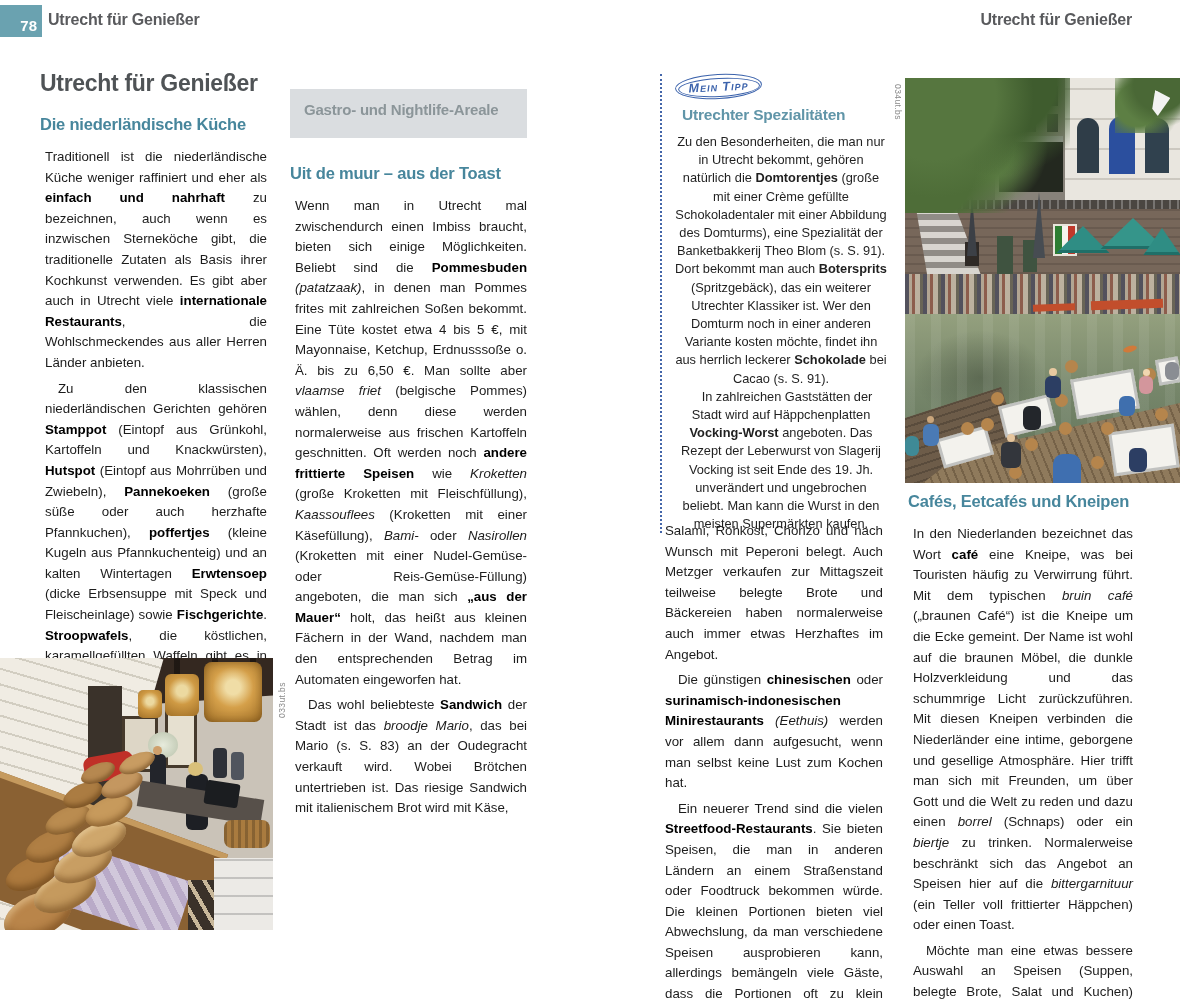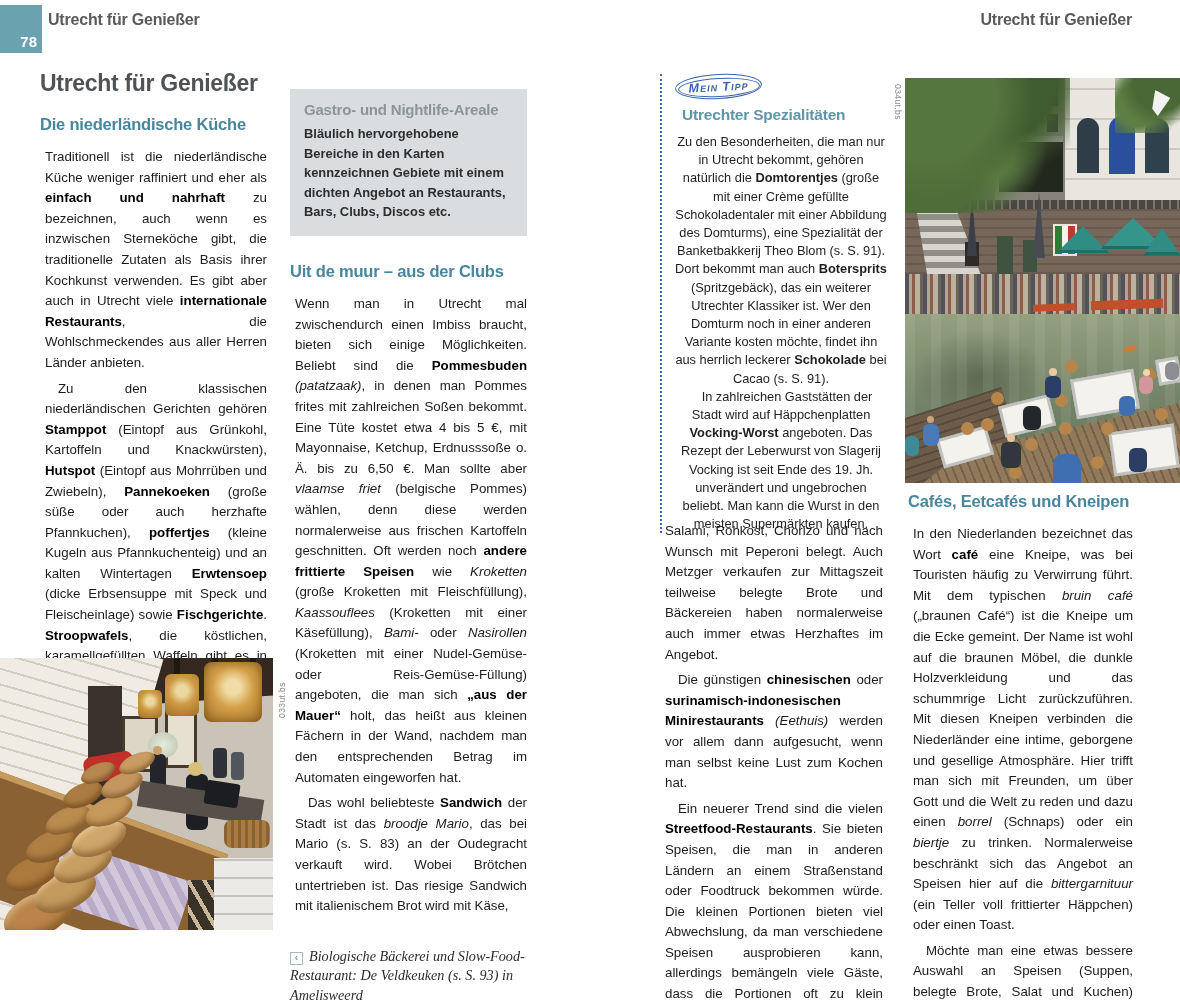--- a/index.html
+++ b/index.html
@@ -1,19 +1,19 @@
 <!DOCTYPE html>
 <html lang="de"><head>
 <meta charset="utf-8">
 <style>
   html,body{margin:0;padding:0;background:#fff;}
   body{width:1180px;height:1000px;position:relative;overflow:hidden;
        font-family:"Liberation Sans",sans-serif;color:#1c1c1c;}
   
-  .hdr-block{position:absolute;top:5px;width:42px;height:48px;background:#6aa2b0;
+  .hdr-block{position:absolute;top:5px;width:42px;height:32px;background:#6aa2b0;
              color:#fff;font-weight:bold;font-size:15px;display:flex;align-items:flex-end;}
   .hdr-block span{width:100%;padding:0 5px 3px 5px;}
   .hdr-title{position:absolute;top:11px;font-weight:bold;font-size:16px;color:#595a5d;letter-spacing:-0.2px;}
   
   .col{position:absolute;}
   .page-title{font-size:23px;font-weight:bold;color:#4f5356;margin:0 0 18px 0;letter-spacing:-0.3px;}
   .sec-head{font-size:16.5px;font-weight:bold;color:#47869c;margin:0 0 13px 0;letter-spacing:-0.2px;}
   .bodytext{font-size:13.3px;line-height:20.6px;text-align:justify;margin:5px;hyphens:auto;}
   .bodytext b{color:#000;}
   .ind{text-indent:13px;}
@@ -60,29 +60,24 @@
 <div class="col" style="left:40px;top:70px;width:232px;">
   <h1 class="page-title">Utrecht für Genießer</h1>
   <h2 class="sec-head">Die niederländische Küche</h2>
   <p class="bodytext">Traditionell ist die niederländische Küche weniger raffiniert und eher als <b>einfach und nahrhaft</b> zu bezeichnen, auch wenn es inzwischen Sterneköche gibt, die traditionelle Zutaten als Basis ihrer Kochkunst verwenden. Es gibt aber auch in Utrecht viele <b>internationale Restaurants</b>, die Wohlschmeckendes aus aller Herren Länder anbieten.</p>
   <p class="bodytext ind">Zu den klassischen niederländischen Gerichten gehören <b>Stamppot</b> (Eintopf aus Grünkohl, Kartoffeln und Knackwürsten), <b>Hutspot</b> (Eintopf aus Mohrrüben und Zwiebeln), <b>Pannekoeken</b> (große süße oder auch herzhafte Pfannkuchen), <b>poffertjes</b> (kleine Kugeln aus Pfannkuchenteig) und an kalten Wintertagen <b>Erwtensoep</b> (dicke Erbsensuppe mit Speck und Fleischeinlage) sowie <b>Fischgerichte</b>. <b>Stroopwafels</b>, die köstlichen, karamellgefüllten Waffeln gibt es in jedem Supermarkt verpackt zu kaufen, doch am besten schmecken sie noch warm auf dem Markt.</p>
 </div>
 
 <div class="col" style="left:290px;top:89px;width:237px;">
   <div class="infobox">
     <h3>Gastro- und Nightlife-Areale</h3>
-    <p>Bläulich hervorgehobene Bereiche in den Karten kennzeichnen Gebiete mit einem dichten Angebot an Restaurants, Bars, Clubs, Discos etc.</p>
   </div>
-  <h2 class="sec-head">Uit de muur – aus der Clubs</h2>
+  <h2 class="sec-head">Uit de muur – aus der Toast</h2>
   <p class="bodytext" style="width:232px;">Wenn man in Utrecht mal zwischendurch einen Imbiss braucht, bieten sich einige Möglichkeiten. Beliebt sind die <b>Pommesbuden</b> <i>(patatzaak)</i>, in denen man Pommes frites mit zahlreichen Soßen bekommt. Eine Tüte kostet etwa 4 bis 5 €, mit Mayonnaise, Ketchup, Erdnusssoße o. Ä. bis zu 6,50 €. Man sollte aber <i>vlaamse friet</i> (belgische Pommes) wählen, denn diese werden normalerweise aus frischen Kartoffeln geschnitten. Oft werden noch <b>andere frittierte Speisen</b> wie <i>Kroketten</i> (große Kroketten mit Fleischfüllung), <i>Kaassouflees</i> (Kroketten mit einer Käsefüllung), <i>Bami-</i> oder <i>Nasirollen</i> (Kroketten mit einer Nudel-Gemüse- oder Reis-Gemüse-Füllung) angeboten, die man sich <b>„aus der Mauer“</b> holt, das heißt aus kleinen Fächern in der Wand, nachdem man den entsprechenden Betrag im Automaten eingeworfen hat.</p>
   <p class="bodytext ind" style="width:232px;">Das wohl beliebteste <b>Sandwich</b> der Stadt ist das <i>broodje Mario</i>, das bei Mario (s. S. 83) an der Oudegracht verkauft wird. Wobei Brötchen untertrieben ist. Das riesige Sandwich mit italienischem Brot wird mit Käse,</p>
-  <div class="caps">
-    <p class="caption"><span class="cap-icon">‹</span><span>Biologische Bäckerei und Slow-Food-Restaurant: De Veldkeuken (s. S. 93) in Amelisweerd</span></p>
-
-  </div>
 </div>
 
 <div class="photo" style="left:0;top:658px;width:273px;height:272px;background:#cac3b8;">
   <div class="d" style="left:60px;top:-8px;width:240px;height:52px;background:#342820 repeating-linear-gradient(90deg,rgba(0,0,0,.4) 0 6px,transparent 6px 38px);transform:skewY(-4deg);"></div>
   <div class="d" style="left:-60px;top:-30px;width:180px;height:340px;background:#f0ece3 repeating-linear-gradient(0deg,rgba(185,180,165,.55) 0 2px,transparent 2px 15px);transform:rotate(16deg);"></div>
   <div class="d" style="left:88px;top:28px;width:34px;height:120px;background:#3a322a;"></div>
   <div class="d" style="left:122px;top:58px;width:30px;height:50px;background:#ddd6c6;border:3px solid #463a2c;"></div>
   <div class="d" style="left:165px;top:44px;width:26px;height:60px;background:#e6e0d0;border:3px solid #463a2c;"></div>
   <div class="d" style="left:138px;top:32px;width:24px;height:28px;border-radius:5px;background:radial-gradient(circle at 50% 40%,#ecd9a0 0 18%,#cf9a44 45%,#a06f26 100%);"></div>
   <div class="d" style="left:165px;top:16px;width:34px;height:42px;border-radius:6px;background:radial-gradient(circle at 50% 40%,#ecd9a0 0 18%,#cf9a44 45%,#a06f26 100%);"></div>

